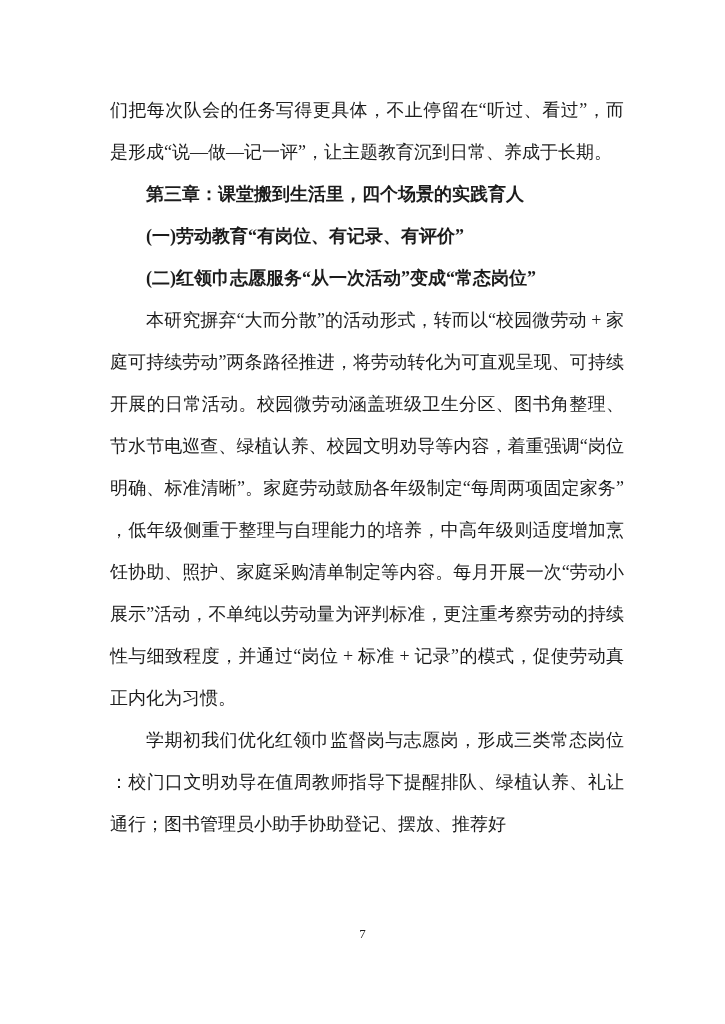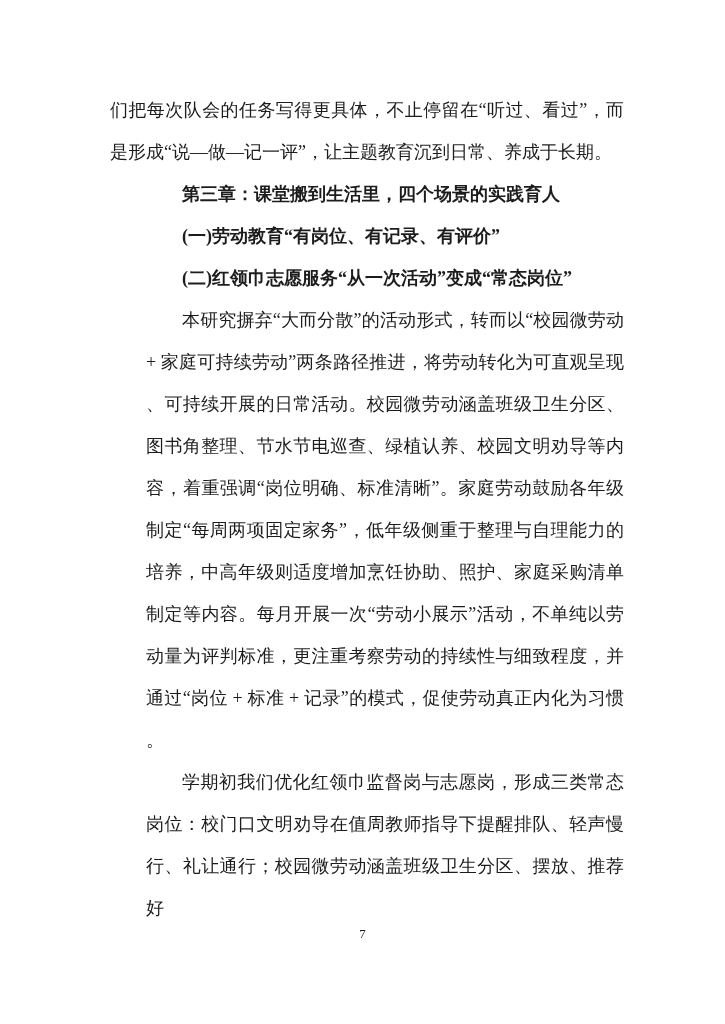--- a/index.html
+++ b/index.html
@@ -29,21 +29,20 @@
   }
   .para {
     margin: 0;
     padding: 0;
   }
   .para.heading {
     font-weight: 700;
   }
   .para.indent {
     text-indent: 2em;
-    margin-left: 36px;
   }
   .footer {
     position: absolute;
     top: 924px;
     left: 0;
     width: 725px;
     text-align: center;
     font-size: 13px;
     line-height: 20px;
     color: var(--text-color, #1c1c1c);
@@ -52,18 +51,18 @@
 </head>
 <body>
 
 <div class="page" style="--text-color: #1c1c1c; --page-bg: #ffffff;">
   <div class="content">
       <p class="para body">们把每次队会的任务写得更具体，不止停留在“听过、看过”，而是形成“说—做—记一评”，让主题教育沉到日常、养成于长期。</p>
       <p class="para heading indent">第三章：课堂搬到生活里，四个场景的实践育人</p>
       <p class="para heading indent">(一)劳动教育“有岗位、有记录、有评价”</p>
       <p class="para heading indent">(二)红领巾志愿服务“从一次活动”变成“常态岗位”</p>
       <p class="para body indent">本研究摒弃“大而分散”的活动形式，转而以“校园微劳动 + 家庭可持续劳动”两条路径推进，将劳动转化为可直观呈现、可持续开展的日常活动。校园微劳动涵盖班级卫生分区、图书角整理、节水节电巡查、绿植认养、校园文明劝导等内容，着重强调“岗位明确、标准清晰”。家庭劳动鼓励各年级制定“每周两项固定家务”，低年级侧重于整理与自理能力的培养，中高年级则适度增加烹饪协助、照护、家庭采购清单制定等内容。每月开展一次“劳动小展示”活动，不单纯以劳动量为评判标准，更注重考察劳动的持续性与细致程度，并通过“岗位 + 标准 + 记录”的模式，促使劳动真正内化为习惯。</p>
-      <p class="para body indent">学期初我们优化红领巾监督岗与志愿岗，形成三类常态岗位：校门口文明劝导在值周教师指导下提醒排队、轻声慢行、礼让通行；校园微劳动涵盖班级卫生分区、摆放、推荐好</p>
+      <p class="para body indent">学期初我们优化红领巾监督岗与志愿岗，形成三类常态岗位：校门口文明劝导在值周教师指导下提醒排队、绿植认养、礼让通行；图书管理员小助手协助登记、摆放、推荐好</p>
     </div>
   <div class="footer">
     <span>7</span>
   </div>
 </div>
 
 </body></html>

